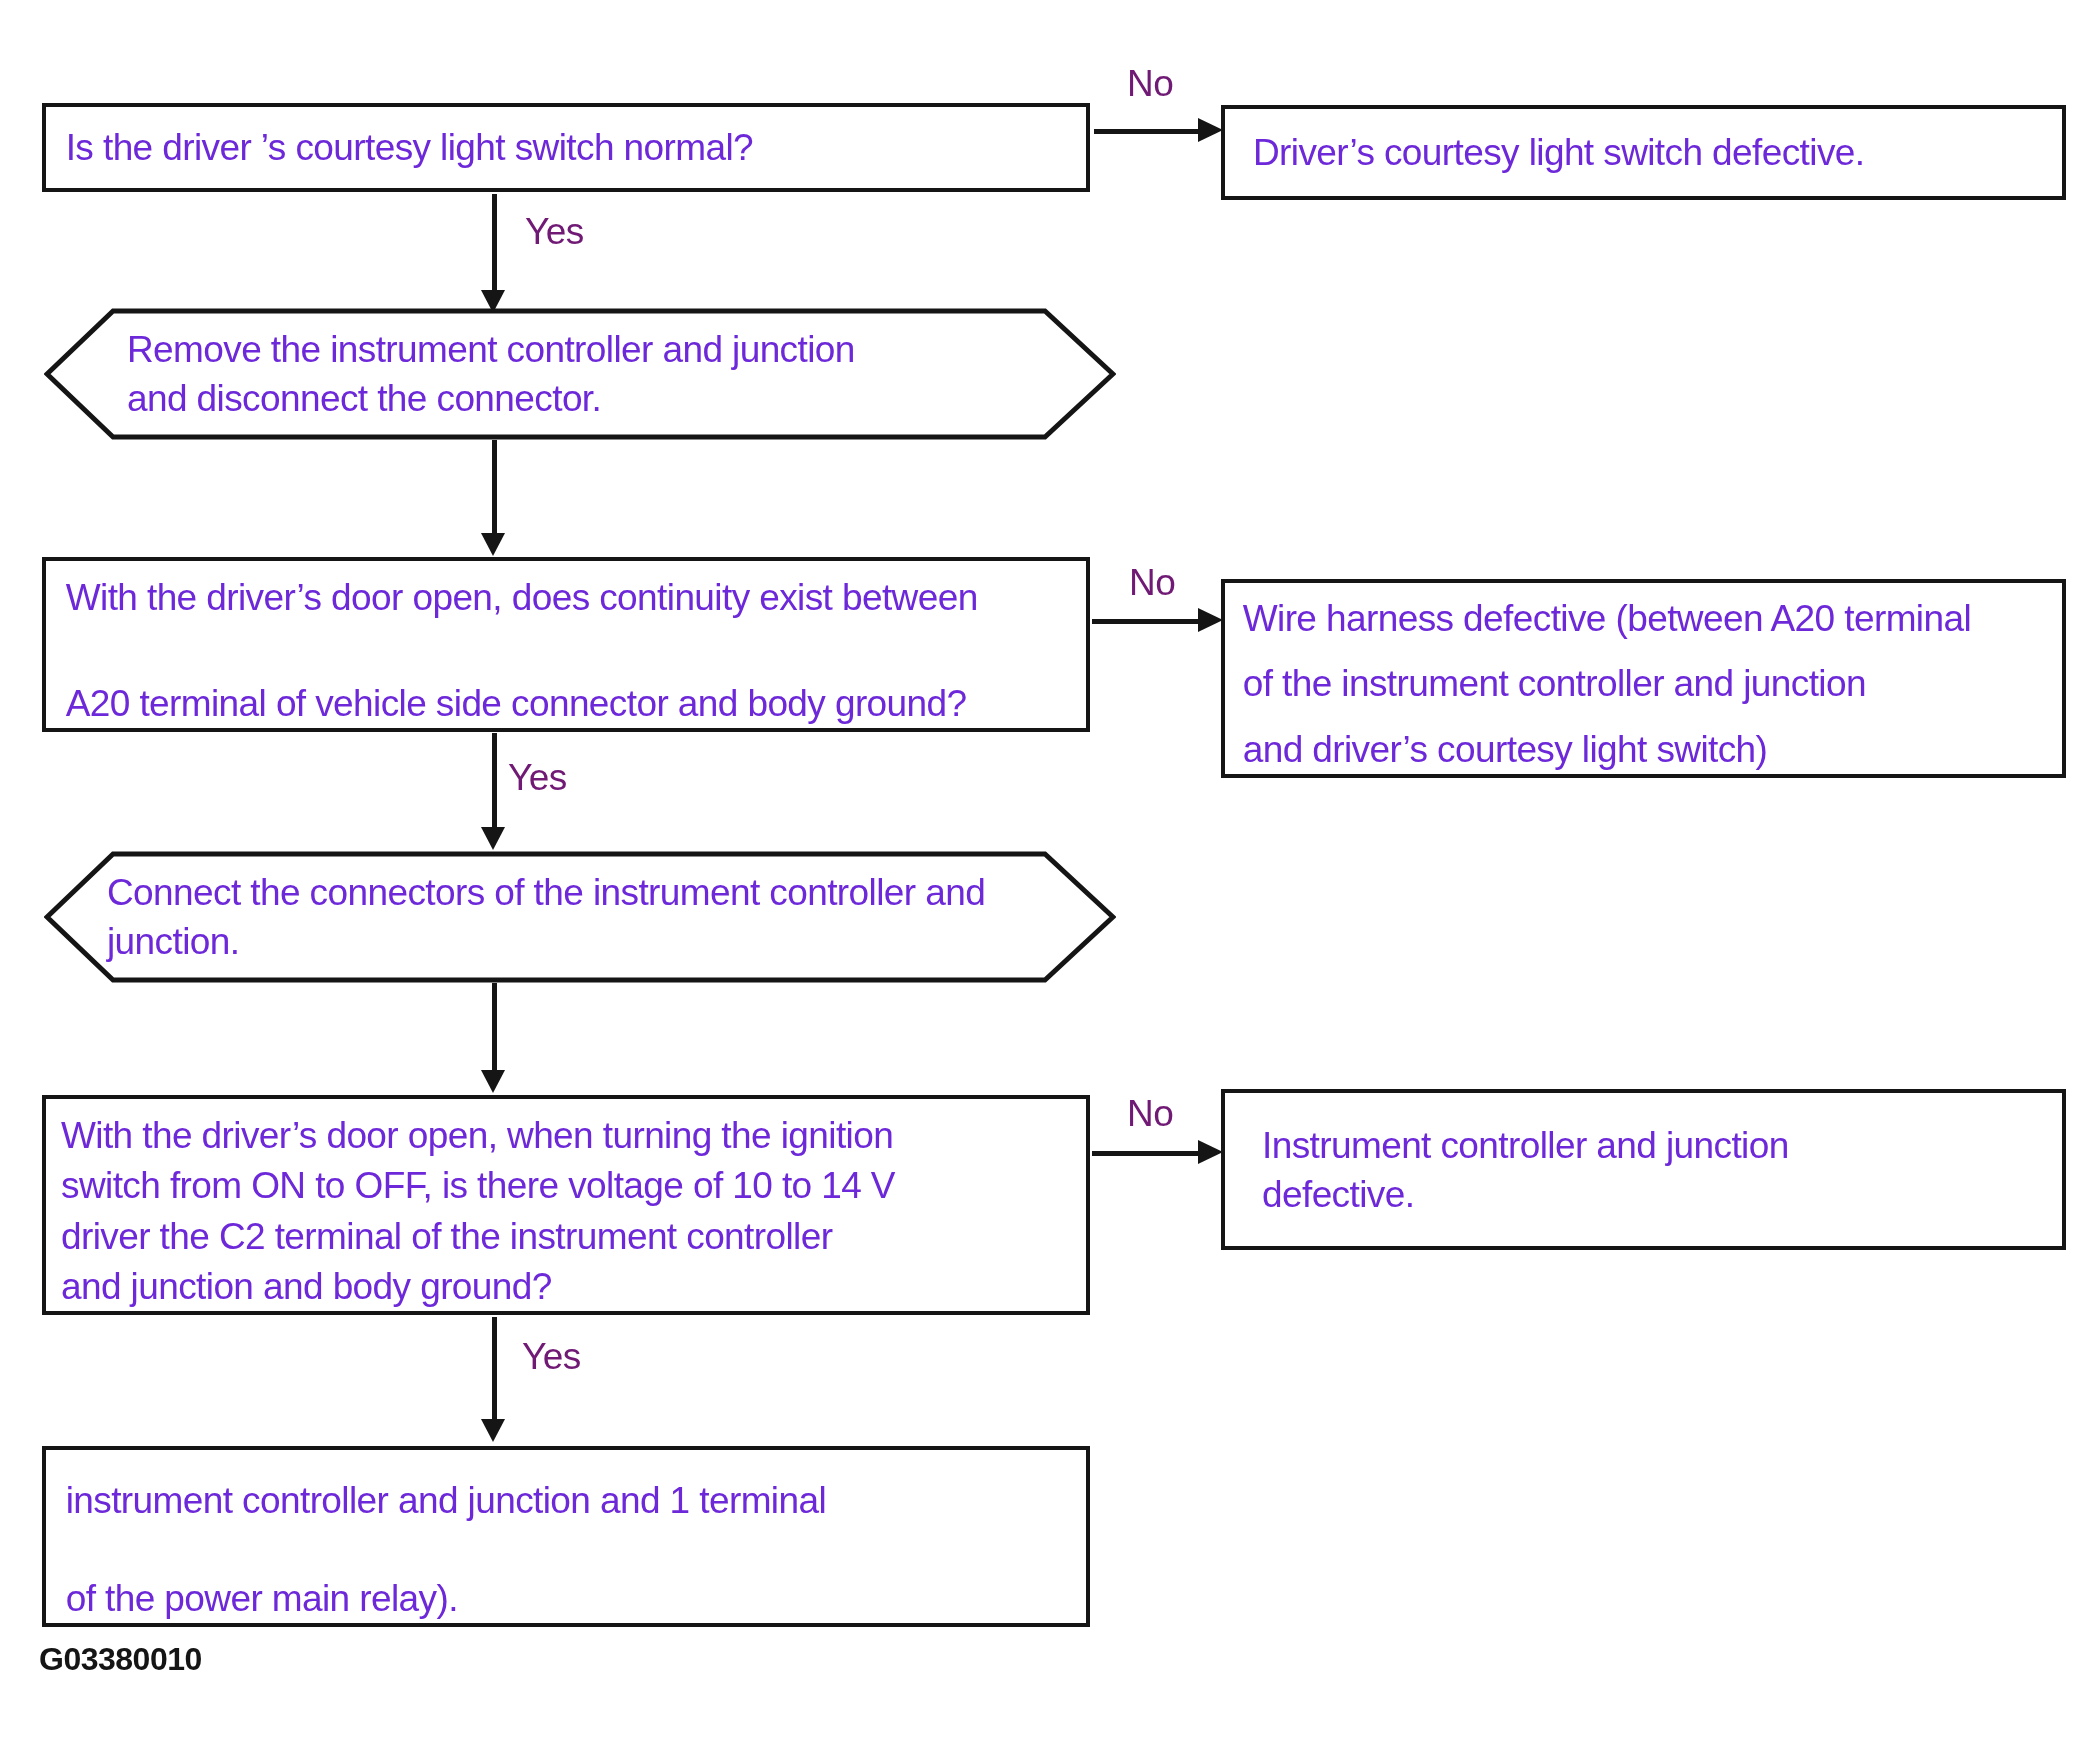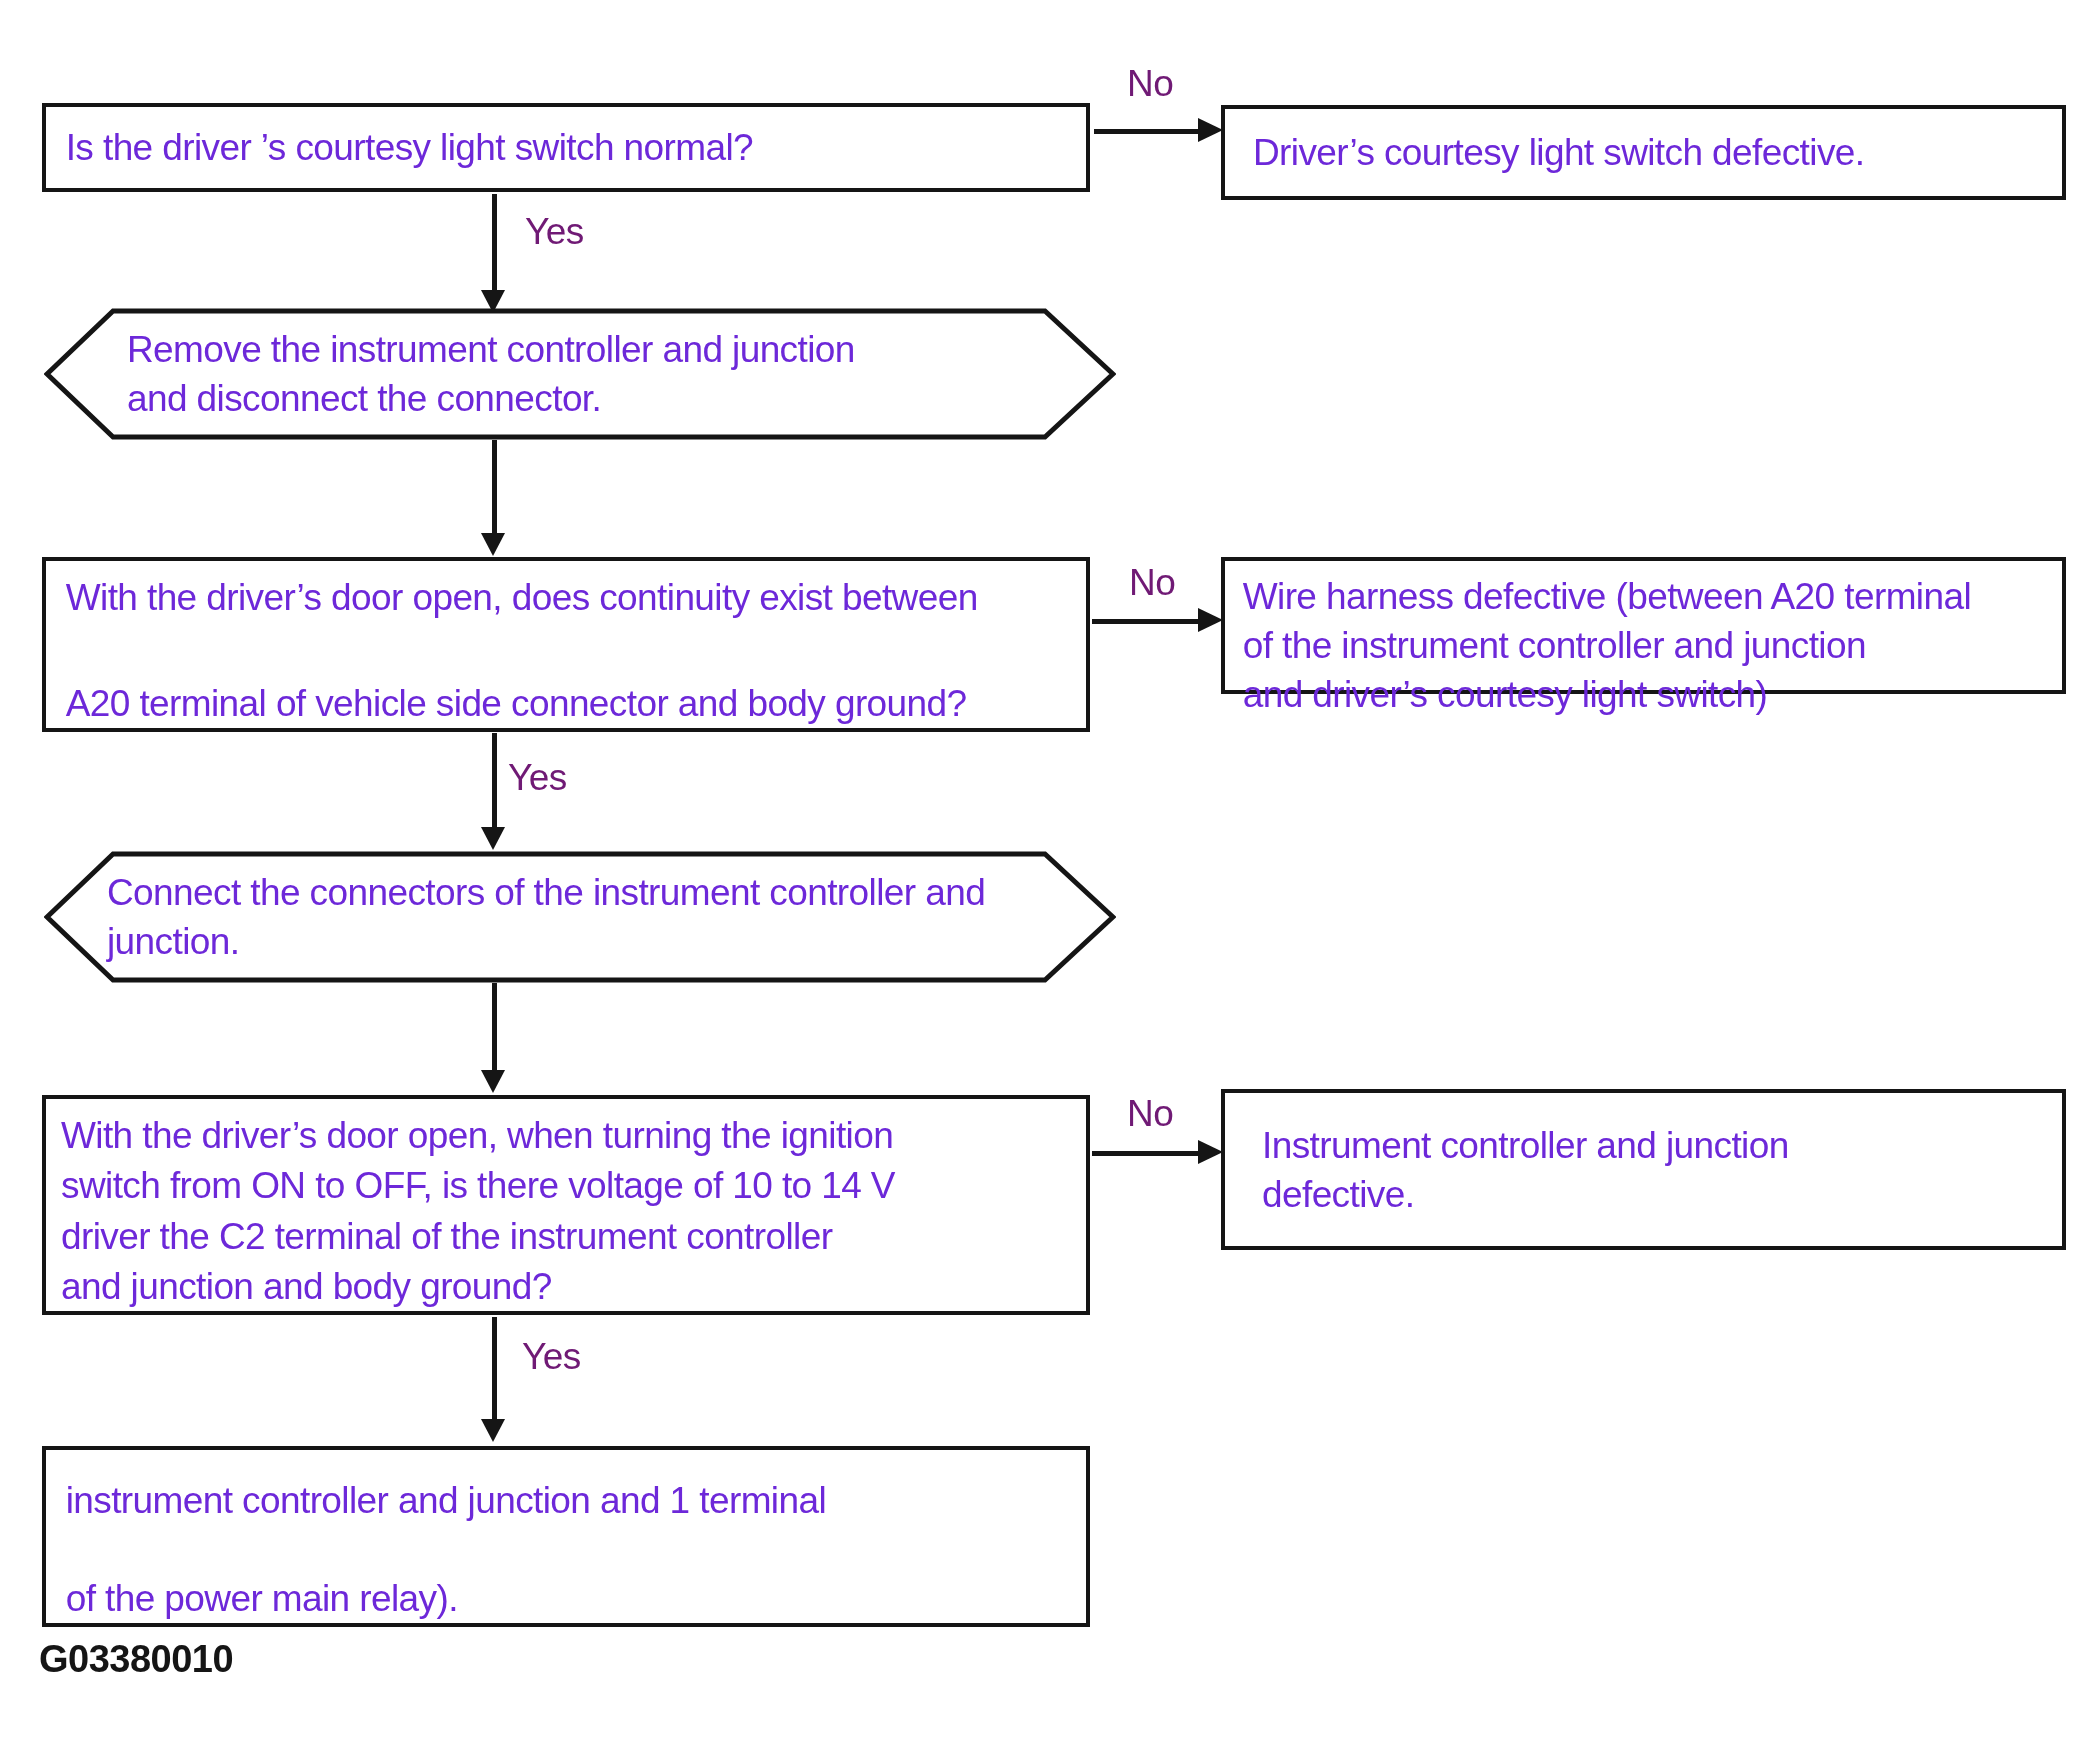--- a/index.html
+++ b/index.html
@@ -40,21 +40,21 @@
   .ah-right{
     position:absolute;width:0;height:0;
     border-top:12.8px solid transparent;border-bottom:12.8px solid transparent;
     border-left:25.6px solid #151515;
   }
   .lbl{
     position:absolute;font-size:37px;line-height:45px;
     letter-spacing:-0.5px;color:#701a75;white-space:nowrap;
   }
   .figcode{
-    position:absolute;font-size:38px;line-height:33px;
+    position:absolute;font-size:32px;line-height:33px;
     font-weight:bold;letter-spacing:-0.5px;color:#151515;
   }
 </style>
 </head>
 <body>
 
 <div class="canvas">
 
   <div class="rect" style="left:42px;top:103px;width:1048px;height:89px;padding-left:19.7px;">
     <div class="line">Is the driver ’s courtesy light switch normal?</div>
@@ -87,21 +87,21 @@
 
   <div class="rect top" style="left:42px;top:557px;width:1048px;height:175px;padding-left:19.7px;padding-top:11.8px;">
     <div class="line">With the driver’s door open, does continuity exist between</div>
     <div class="line">A20 terminal of vehicle side connector and body ground?</div>
   </div>
 
   <div class="lbl" style="left:1129px;top:560px;">No</div>
   <div class="hline" style="left:1092px;top:619px;width:108px;"></div>
   <div class="ah-right" style="left:1198px;top:608px;"></div>
 
-  <div class="rect top" style="left:1221px;top:557px;width:845px;height:137px;padding-left:17.7px;padding-top:10.8px;">
+  <div class="rect top" style="left:1221px;top:579px;width:845px;height:199px;padding-left:17.7px;padding-top:10.8px;">
     <div class="line">Wire harness defective (between A20 terminal</div>
     <div class="line">of the instrument controller and junction</div>
     <div class="line">and driver’s courtesy light switch)</div>
   </div>
 
   <div class="vline" style="left:492px;top:733px;height:97px;"></div>
   <div class="ah-down" style="left:481px;top:827px;"></div>
   <div class="lbl" style="left:508px;top:755px;">Yes</div>
 
   <div class="hex" style="left:44px;top:851px;width:1072px;height:132px;">

